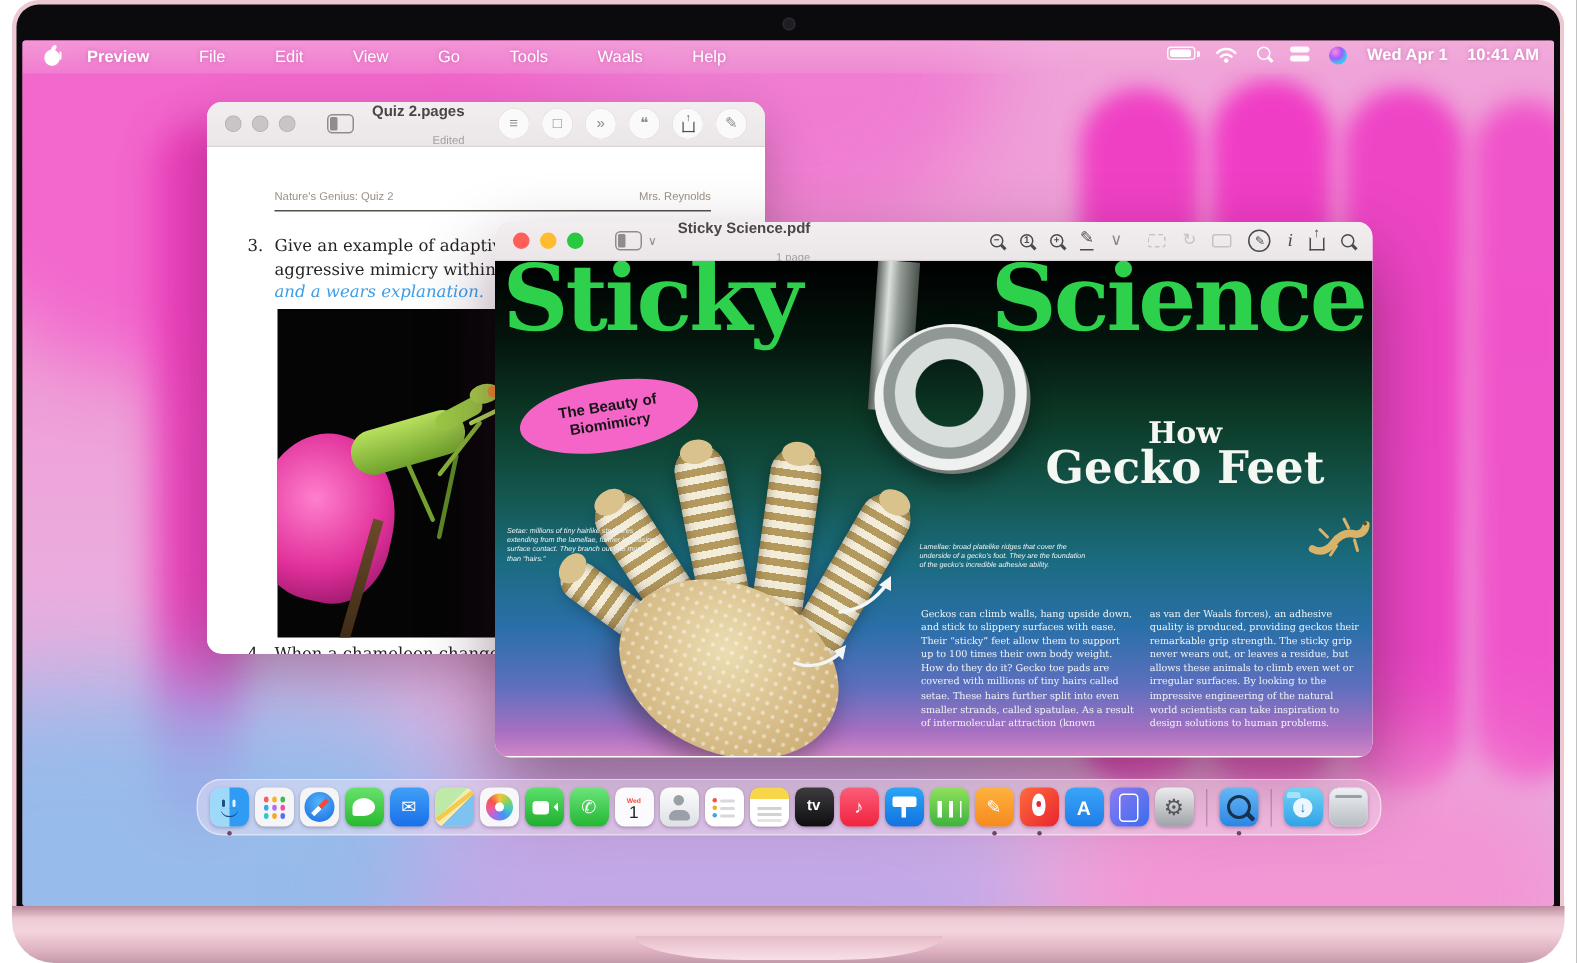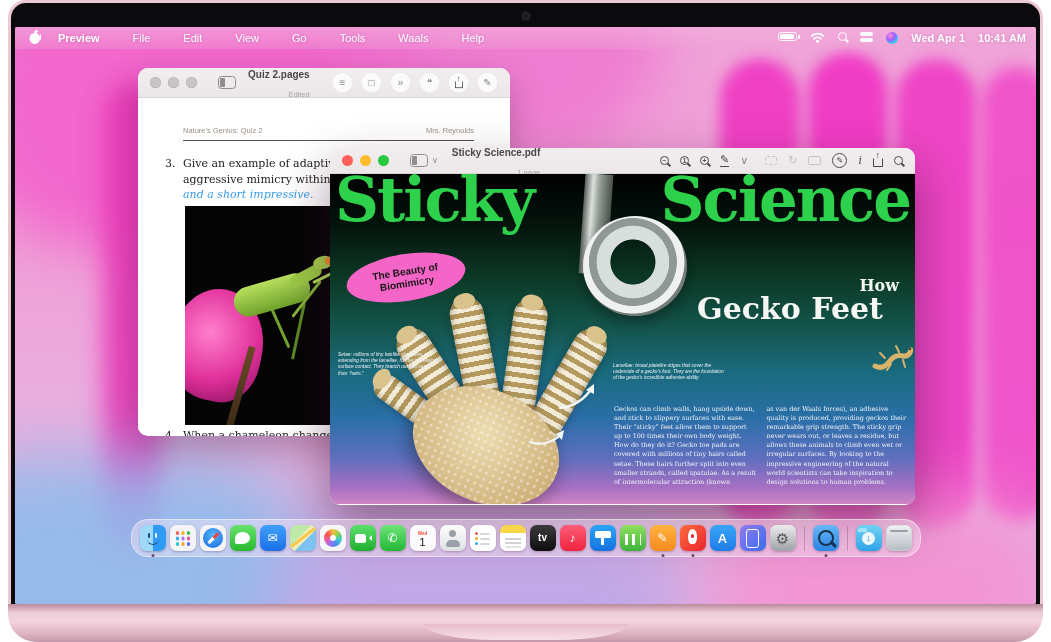--- a/index.html
+++ b/index.html
@@ -140,21 +140,21 @@
   .toe::after { content:""; position:absolute; left:6px; top:-4px; width:22px; height:16px; border-radius:50%; background:#d9c28c; }
   .toe1 { left:108px; top:78px; transform:rotate(-33deg); }
   .toe2 { left:142px; top:54px; transform:rotate(-11deg); }
   .toe3 { left:188px; top:56px; transform:rotate(8deg); }
   .toe4 { left:228px; top:80px; transform:rotate(30deg); }
   .toe5 { left:84px; top:118px; width:26px; height:96px; transform:rotate(-54deg); }
   .cap { position:absolute; color:#eaf1f3; font-family:"Liberation Sans",sans-serif; font-size:4.8px; line-height:1.3; font-style:italic; }
   .cap1 { left:8px; top:178px; width:100px; }
   .cap2 { left:283px; top:189px; width:112px; }
   .headline { position:absolute; right:16px; top:104px; width:218px; text-align:center; color:#f4f7f2; font-weight:700; line-height:1.02; }
-  .hl-1 { font-size:16px;text-align:right; } .hl-2,.hl-3,.hl-4 { font-size:30px; }
+  .hl-1 { font-size:20px; } .hl-2,.hl-3,.hl-4 { font-size:30px; }
   .hl-gecko { position:absolute; right:-14px; top:62px; }
   .mag-cols { position:absolute; left:284px; right:6px; top:231px; display:flex; gap:10px;
               color:#eef3f5; font-size:6.4px; line-height:1.42; }
   .mag-cols p { flex:1; }
   .arrow-svg { position:absolute; }
 
   
   .dock { position:absolute; left:50%; bottom:47px; transform:translateX(-50%);
           display:flex; align-items:center; gap:4px; padding:5px 8px; height:38px;
           background:rgba(252,238,248,.42); border:1px solid rgba(255,255,255,.45);
@@ -306,21 +306,21 @@
           </span>
         </div>
         <div class="pg-doc">
           <div class="pg-head">
             <span>Nature's Genius: Quiz 2</span>
             <span>Mrs. Reynolds</span>
           </div>
           <div class="q q3">
             <span class="qnum">3.</span>
             <span class="qtext"><span>Give an example of adaptive coloration and/or aggressive mimicry within the animal ki</span>
-              <br><span class="blue-it">and a short impressive.</span>
+              <br><span class="blue-it">and a wears explanation.</span>
             </span>
           </div>
           <div class="mantis">
             <div class="m-flower"></div>
             <div class="m-stem"></div>
             <div class="m-leg2"></div>
             <div class="m-leg3"></div>
             <div class="m-abd"></div>
             <div class="m-thx"></div>
             <div class="m-leg1"></div>

